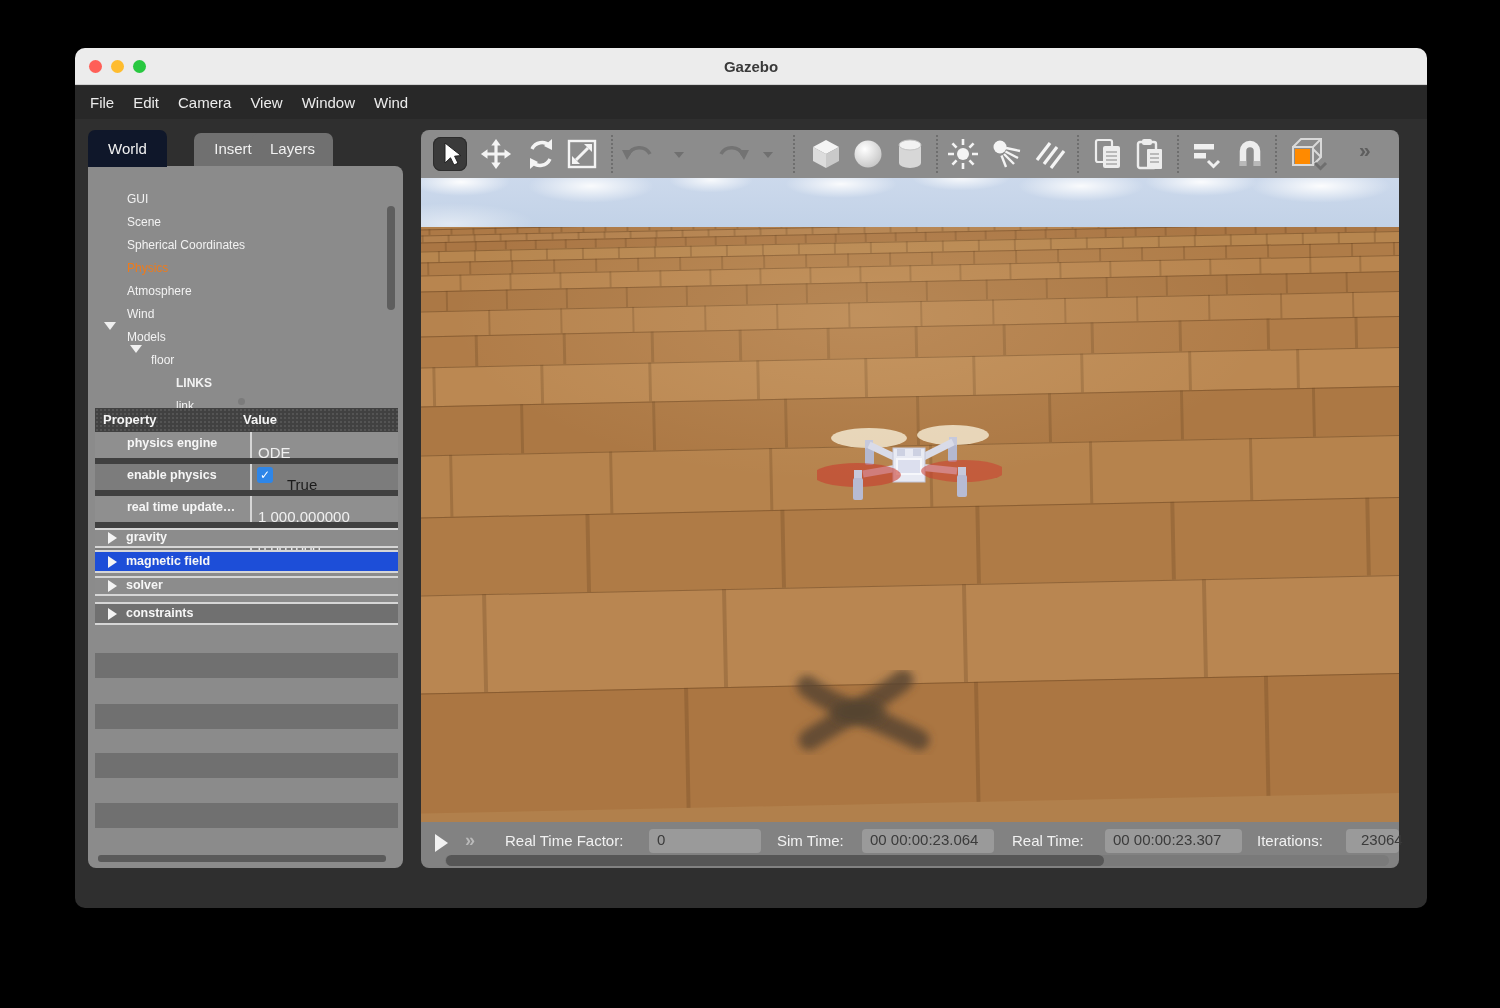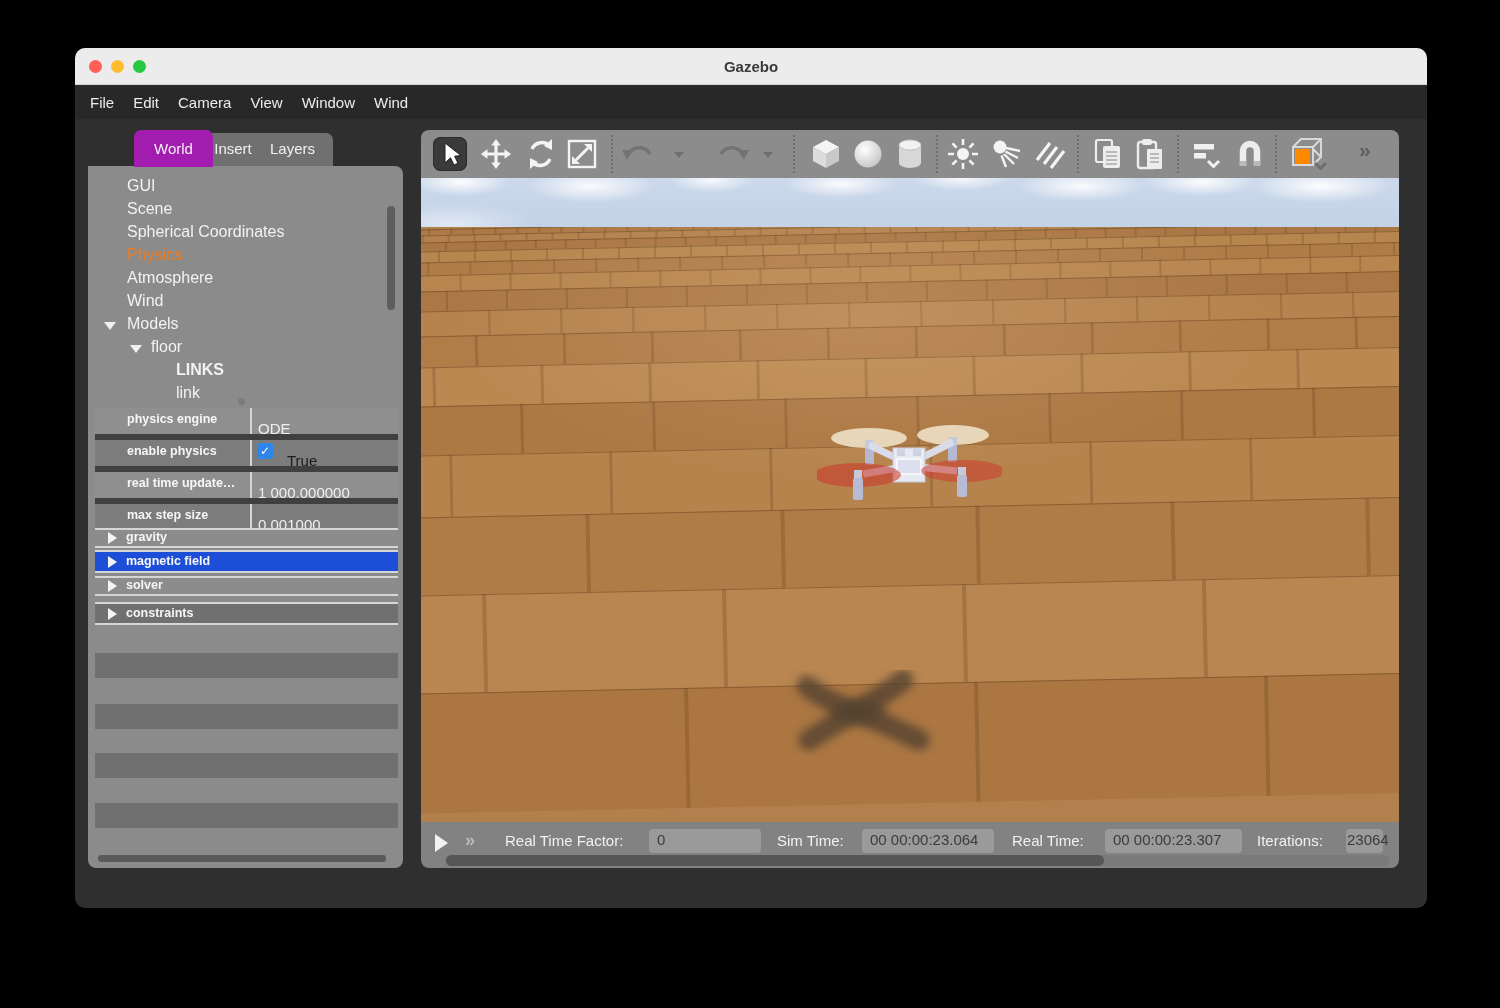--- a/index.html
+++ b/index.html
@@ -17,27 +17,27 @@
   .win-title { position:absolute; left:0; right:0; top:0; line-height:37px; text-align:center;
     font-size:15px; font-weight:bold; color:#3a3a3a; }
 
   
   .menubar { position:absolute; left:0; top:38px; width:100%; height:33px; background:#282828;
     display:flex; align-items:center; padding-left:15px; gap:19px; }
   .menu-item { color:#ececec; font-size:15px; }
 
   
   .tab { position:absolute; border-radius:7px 7px 0 0; text-align:center; color:#f1f1f1; font-size:15px; }
-  .tab.active { background:#a21caf; z-index:3;margin-left:46px; }
+  .tab.active { background:#0f172a; z-index:3; }
   .tab.inactive { background:#707070; z-index:1; }
   .sidepanel { position:absolute; left:13px; top:118px; width:315px; height:702px;
     background:#8b8b8b; border-radius:0 8px 8px 8px; z-index:2; }
 
   .trow { position:absolute; left:0; width:100%; height:23px; }
-  .tlabel { position:absolute; top:1px; font-size:16px; color:#f2f2f2; white-space:nowrap; }
+  .tlabel { position:absolute; top:16px; font-size:12px; color:#f2f2f2; white-space:nowrap; }
   .tri-down { position:absolute; top:8px; width:0; height:0;
     border-left:6px solid transparent; border-right:6px solid transparent; border-top:8px solid #f0f0f0; }
   .vscroll { position:absolute; left:299px; top:40px; width:8px; height:104px; background:#5e5e5e; border-radius:4px; }
   .splitdot { position:absolute; left:150px; top:232px; width:7px; height:7px; border-radius:50%; background:#7b7b7b; }
 
   .ptable { position:absolute; left:7px; top:242px; width:303px; }
   .phead { position:relative; height:24px; background:#414141;
     background-image:radial-gradient(rgba(255,255,255,.10) 1px, transparent 1.4px); background-size:4px 4px; }
   .phead span { position:absolute; top:4px; font-size:13px; font-weight:bold; color:#f5f5f5; }
   .prow { position:relative; height:32px; border-bottom:6px solid #404040; }
@@ -157,20 +157,24 @@
       <span class="tlabel" style="left:88px; font-weight:bold">LINKS</span>
       </div>
     <div class="trow" style="top:217px">
       <span class="tlabel" style="left:88px">link</span>
       </div>
 
     <div class="vscroll"></div>
     <div class="splitdot"></div>
 
     <div class="ptable">
+      <div class="phead">
+        <span style="left:8px">Property</span>
+        <span style="left:148px">Value</span>
+      </div>
       <div class="prow" style="background:#8f8f8f">
         <span class="plabel">physics engine</span>
         <span class="colsep"></span>
         <span class="pval">ODE</span>
       </div>
       <div class="prow" style="background:#7c7c7c">
         <span class="plabel">enable physics</span>
         <span class="colsep"></span>
         <span class="checkbox">
           <span class="check">✓</span>
@@ -440,19 +444,19 @@
     <div class="statusbar">
       <span class="play-tri"></span>
       <span class="sb-expand">»</span>
       <span class="sb-label" style="left:84px">Real Time Factor:</span>
       <span class="sb-field" style="left:228px; width:112px">0</span>
       <span class="sb-label" style="left:356px">Sim Time:</span>
       <span class="sb-field" style="left:441px; width:132px">00 00:00:23.064</span>
       <span class="sb-label" style="left:591px">Real Time:</span>
       <span class="sb-field" style="left:684px; width:137px">00 00:00:23.307</span>
       <span class="sb-label" style="left:836px">Iterations:</span>
-      <span class="sb-field" style="left:925px; width:37px; padding-left:1px">23064</span>
+      <span class="sb-field" style="left:925px; width:53px; padding-left:15px">23064</span>
       <div class="sb-track">
         <div class="sb-thumb"></div>
       </div>
     </div>
   </div>
 </div>
 
 </body></html>

